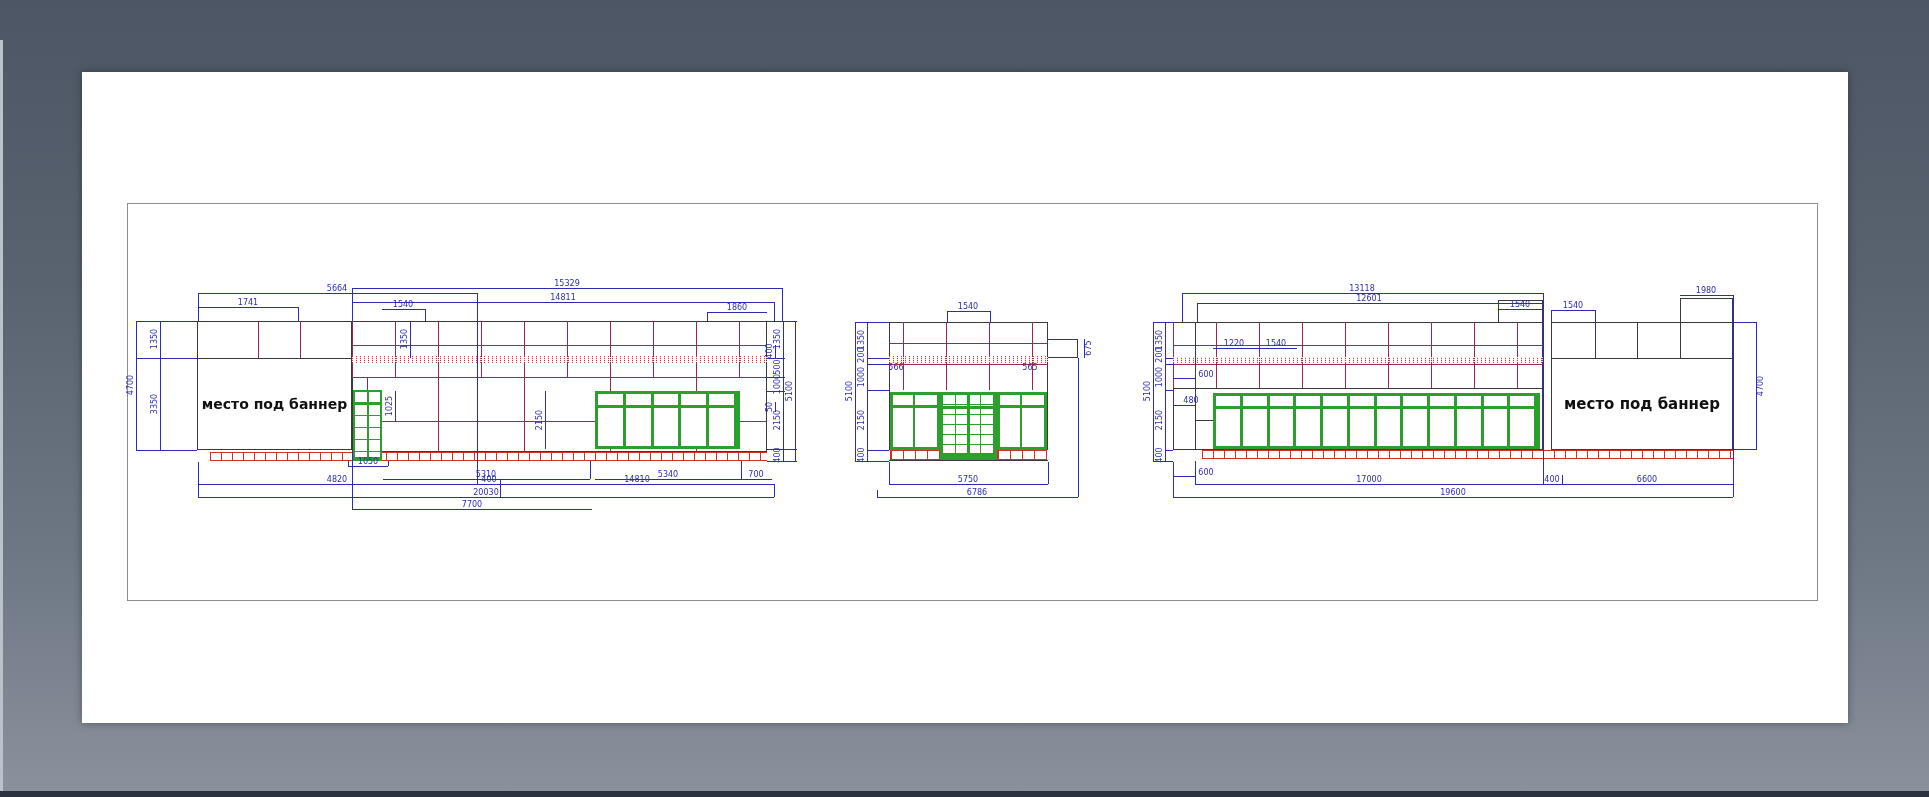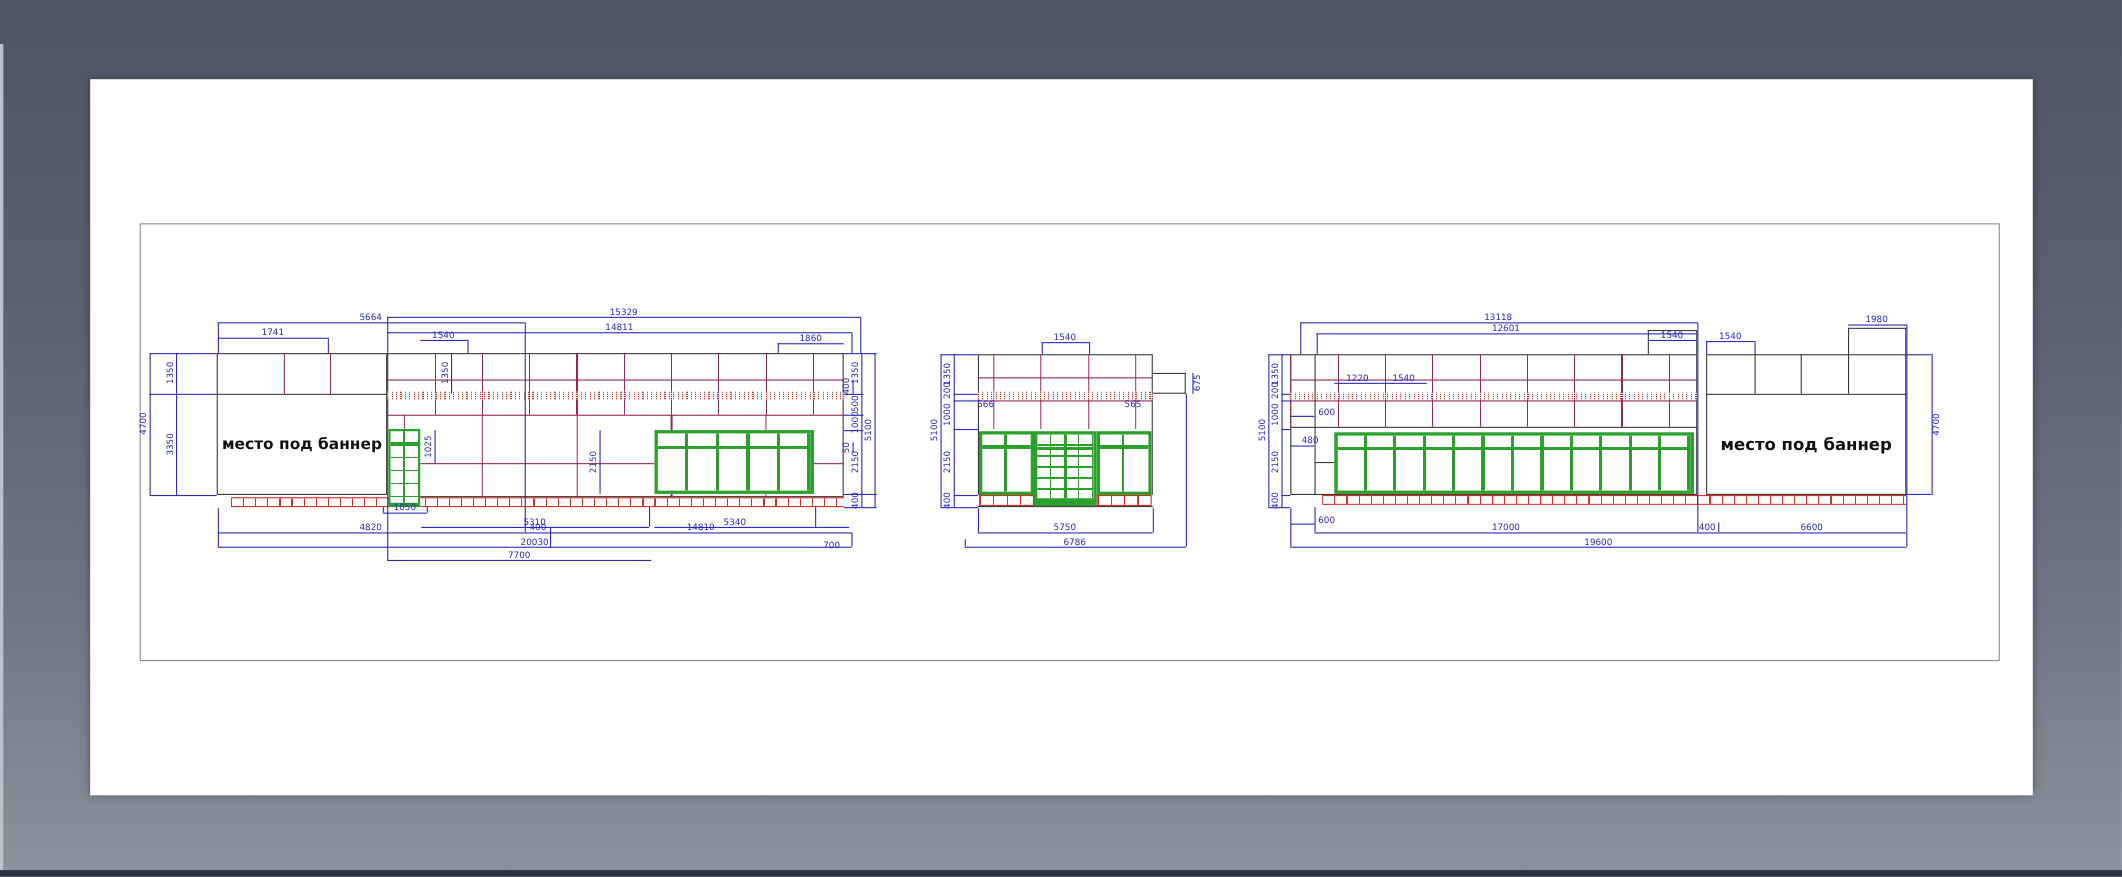--- a/index.html
+++ b/index.html
@@ -128,21 +128,21 @@
   <div class="dh" style="left:685px;top:377px;width:30px"></div>
   <div class="dh" style="left:685px;top:389px;width:30px"></div>
 
   <div class="dh" style="left:266px;top:394px;width:40px"></div>
   <div class="la" style="left:286px;top:390px">1050</div>
   <div class="dh" style="left:301px;top:407px;width:207px"></div>
   <div class="la" style="left:404px;top:403px">5310</div>
   <div class="dh" style="left:513px;top:407px;width:146px"></div>
   <div class="la" style="left:586px;top:403px">5340</div>
   <div class="dh" style="left:659px;top:407px;width:31px"></div>
-  <div class="la" style="left:674px;top:424px">700</div>
+  <div class="la" style="left:674px;top:403px">700</div>
   <div class="dh" style="left:116px;top:412px;width:279px"></div>
   <div class="la" style="left:255px;top:408px">4820</div>
   <div class="dh" style="left:395px;top:412px;width:23px"></div>
   <div class="la" style="left:407px;top:408px">400</div>
   <div class="dh" style="left:418px;top:412px;width:274px"></div>
   <div class="la" style="left:555px;top:408px">14810</div>
   <div class="dh" style="left:116px;top:425px;width:576px"></div>
   <div class="la" style="left:404px;top:421px">20030</div>
   <div class="dh" style="left:270px;top:437px;width:240px"></div>
   <div class="la" style="left:390px;top:433px">7700</div>

